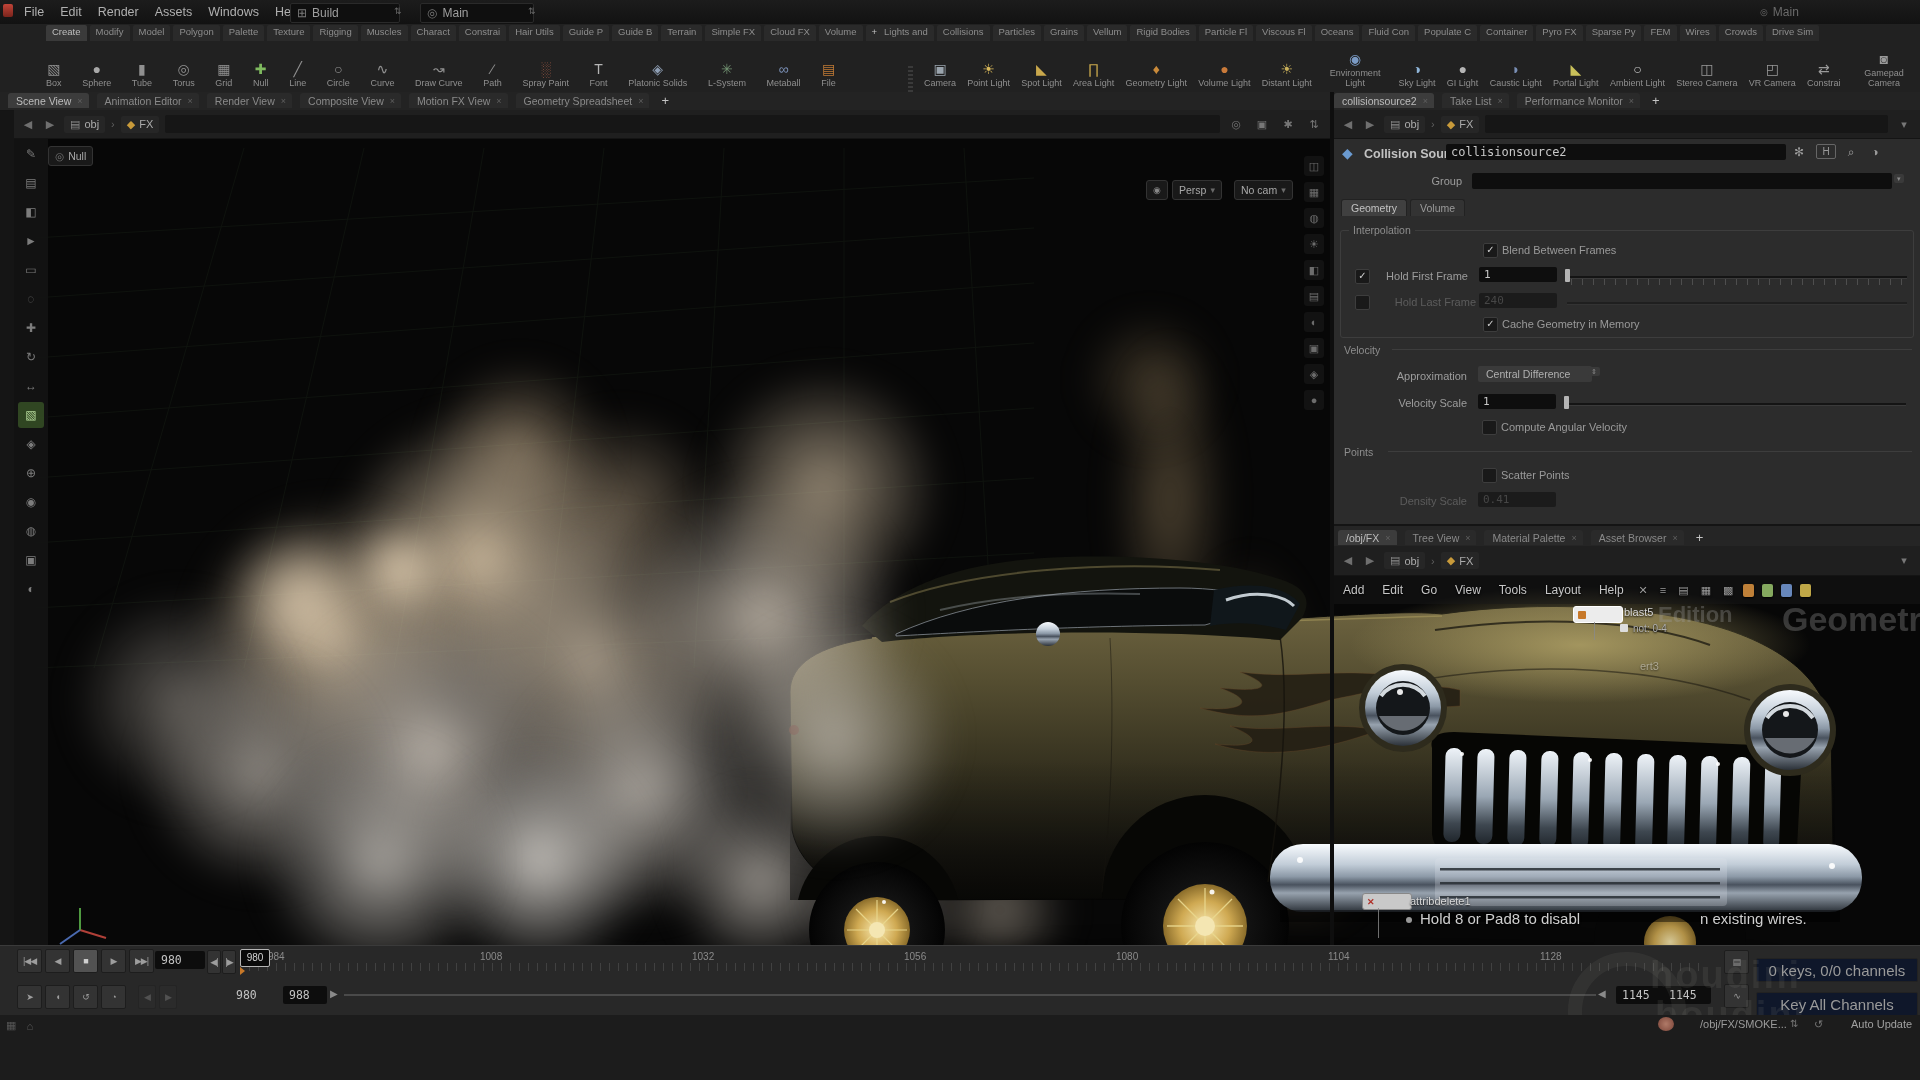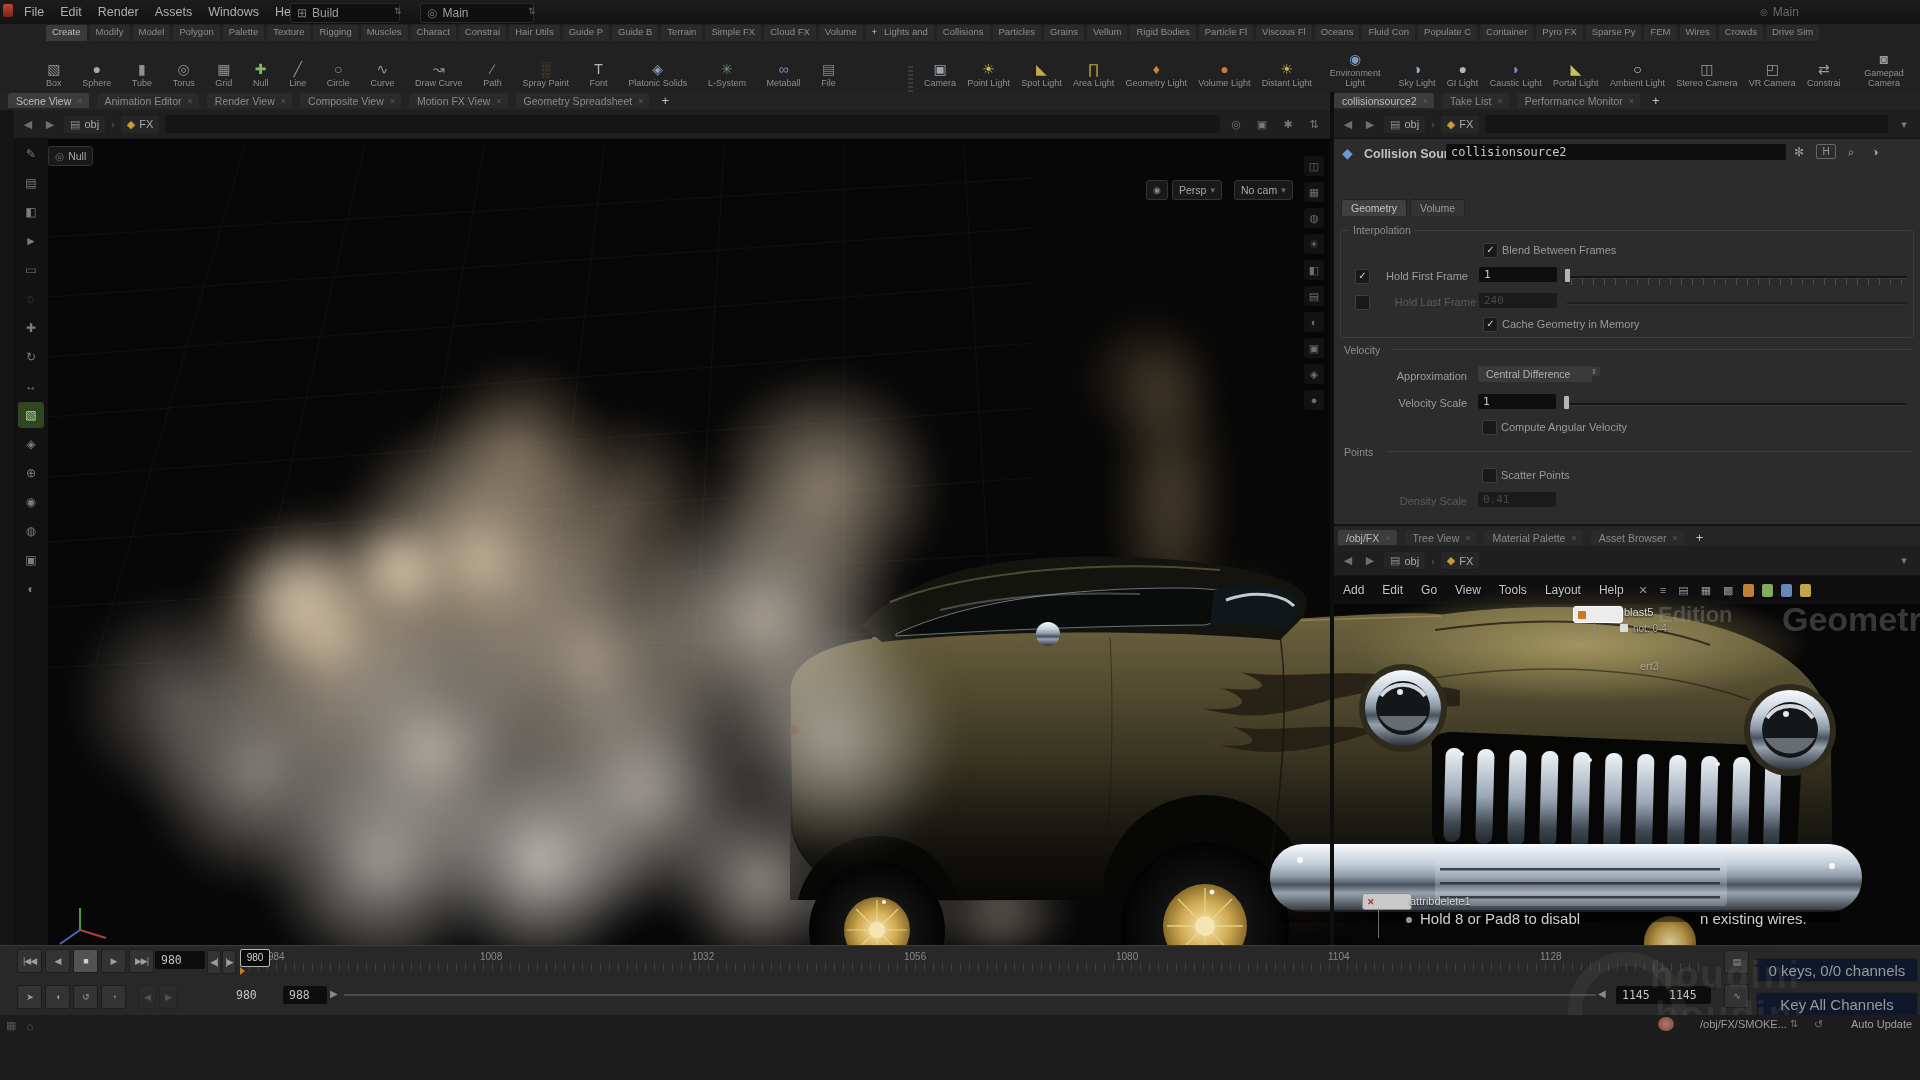--- a/index.html
+++ b/index.html
@@ -802,20 +802,25 @@
 
   <div class="ab" style="left:1334px;top:142px;width:586px;height:26px;z-index:12;">
     <span class="ab" style="left:8px;top:3px;font-size:14px;color:#6a9ad0;">◆</span>
     <span class="ab" style="left:30px;top:5px;font-size:12.5px;font-weight:bold;color:#c2c2c2;">Collision Source</span>
     <span class="ab pfield" style="left:112px;top:2px;width:330px;font-size:12px;">collisionsource2</span>
     <span class="hico" style="left:456px;top:2px;">✻</span>
     <span class="hico" style="left:482px;top:2px;border:1px solid #666;border-radius:2px;height:13px;line-height:13px;font-size:10px;">H</span>
     <span class="hico" style="left:508px;top:2px;">⌕</span>
     <span class="hico" style="left:532px;top:2px;">◑</span>
   </div>
+  <div class="ab" style="left:1334px;top:172px;width:586px;height:20px;z-index:12;">
+    <span class="plabel" style="left:0;width:128px;top:3px;">Group</span>
+    <span class="ab pfield" style="left:138px;top:1px;width:410px;height:14px;"></span>
+    <span class="ab spinbox" style="left:560px;top:2px;">▾</span>
+  </div>
   <div class="ab f" style="left:1341px;top:199px;gap:3px;z-index:12;">
 
       <div class="ptab2 on">Geometry</div>
 
       <div class="ptab2">Volume</div>
 
   </div>
 
   <div class="ab" style="left:1340px;top:230px;width:572px;height:106px;border:1px solid #3d3d3d;border-radius:3px;z-index:12;">
     <span class="sect" style="left:8px;top:-7px;background:#2c2c2c;padding:0 4px;">Interpolation</span>

